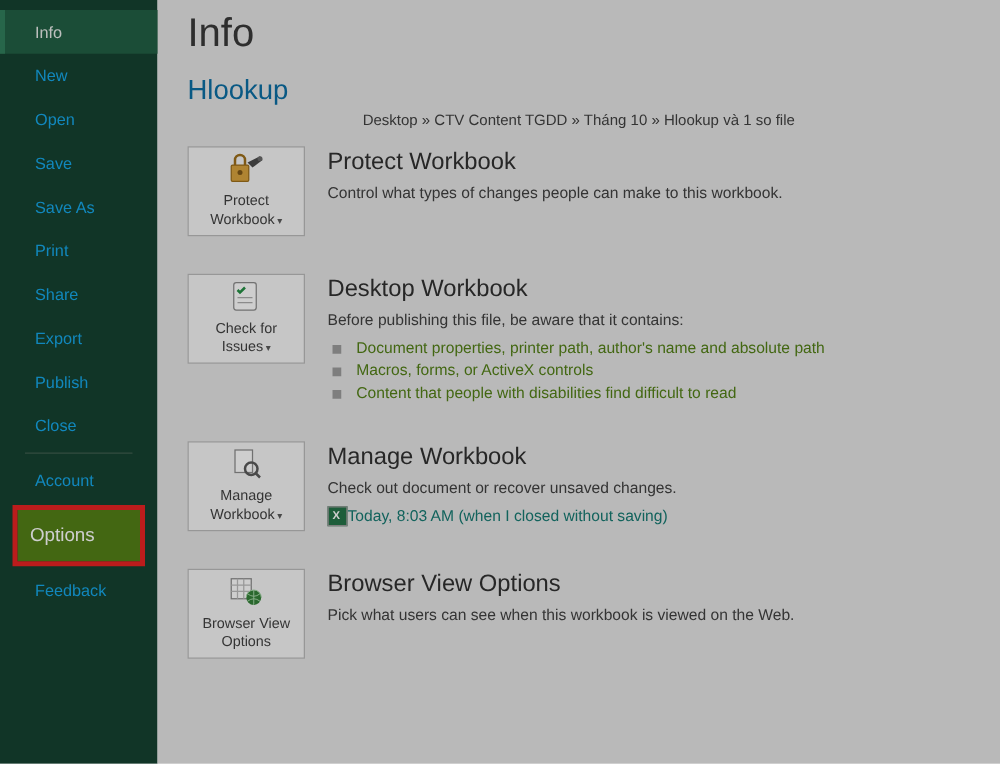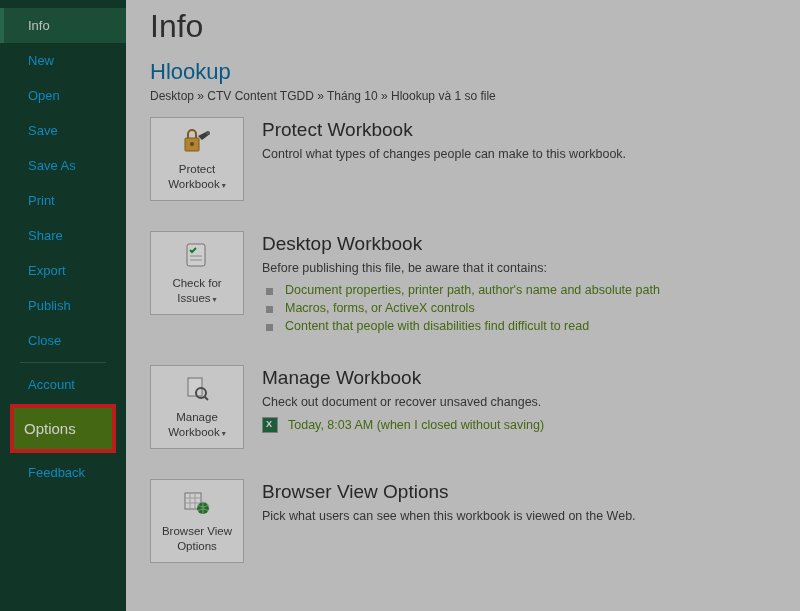--- a/index.html
+++ b/index.html
@@ -70,30 +70,31 @@
     .doc-name {
       color: #0369a1;
       font-size: 22px;
       font-weight: 400;
       margin-bottom: 4px;
     }
     .breadcrumb {
       color: #3a3a3a;
       font-size: 12px;
       margin-bottom: 14px;
+      text-align: center;
     }
     .section {
       display: flex;
       align-items: flex-start;
       margin-bottom: 30px;
       gap: 18px;
     }
     .tile {
       width: 94px;
-      height: 84px;
+      height: 72px;
       background: #f5f5f5;
       border: 1px solid #b9b9b9;
       display: flex;
       flex-direction: column;
       align-items: center;
       justify-content: center;
       padding: 6px 4px;
       text-align: center;
       cursor: pointer;
     }
@@ -145,23 +146,22 @@
       content: "";
       width: 7px;
       height: 7px;
       background: #999;
       flex-shrink: 0;
       margin-top: 5px;
     }
     .version-row {
       display: flex;
       align-items: center;
-      gap: 10px;
       font-size: 12.5px;
-      color: #4d7c0f;
+      color: #0f766e;
       padding-top: 2px;
     }
     .excel-mini-icon {
       width: 16px;
       height: 16px;
       background: #1d6f42;
       position: relative;
       border: 1px solid #999;
     }
     .excel-mini-icon::after {

